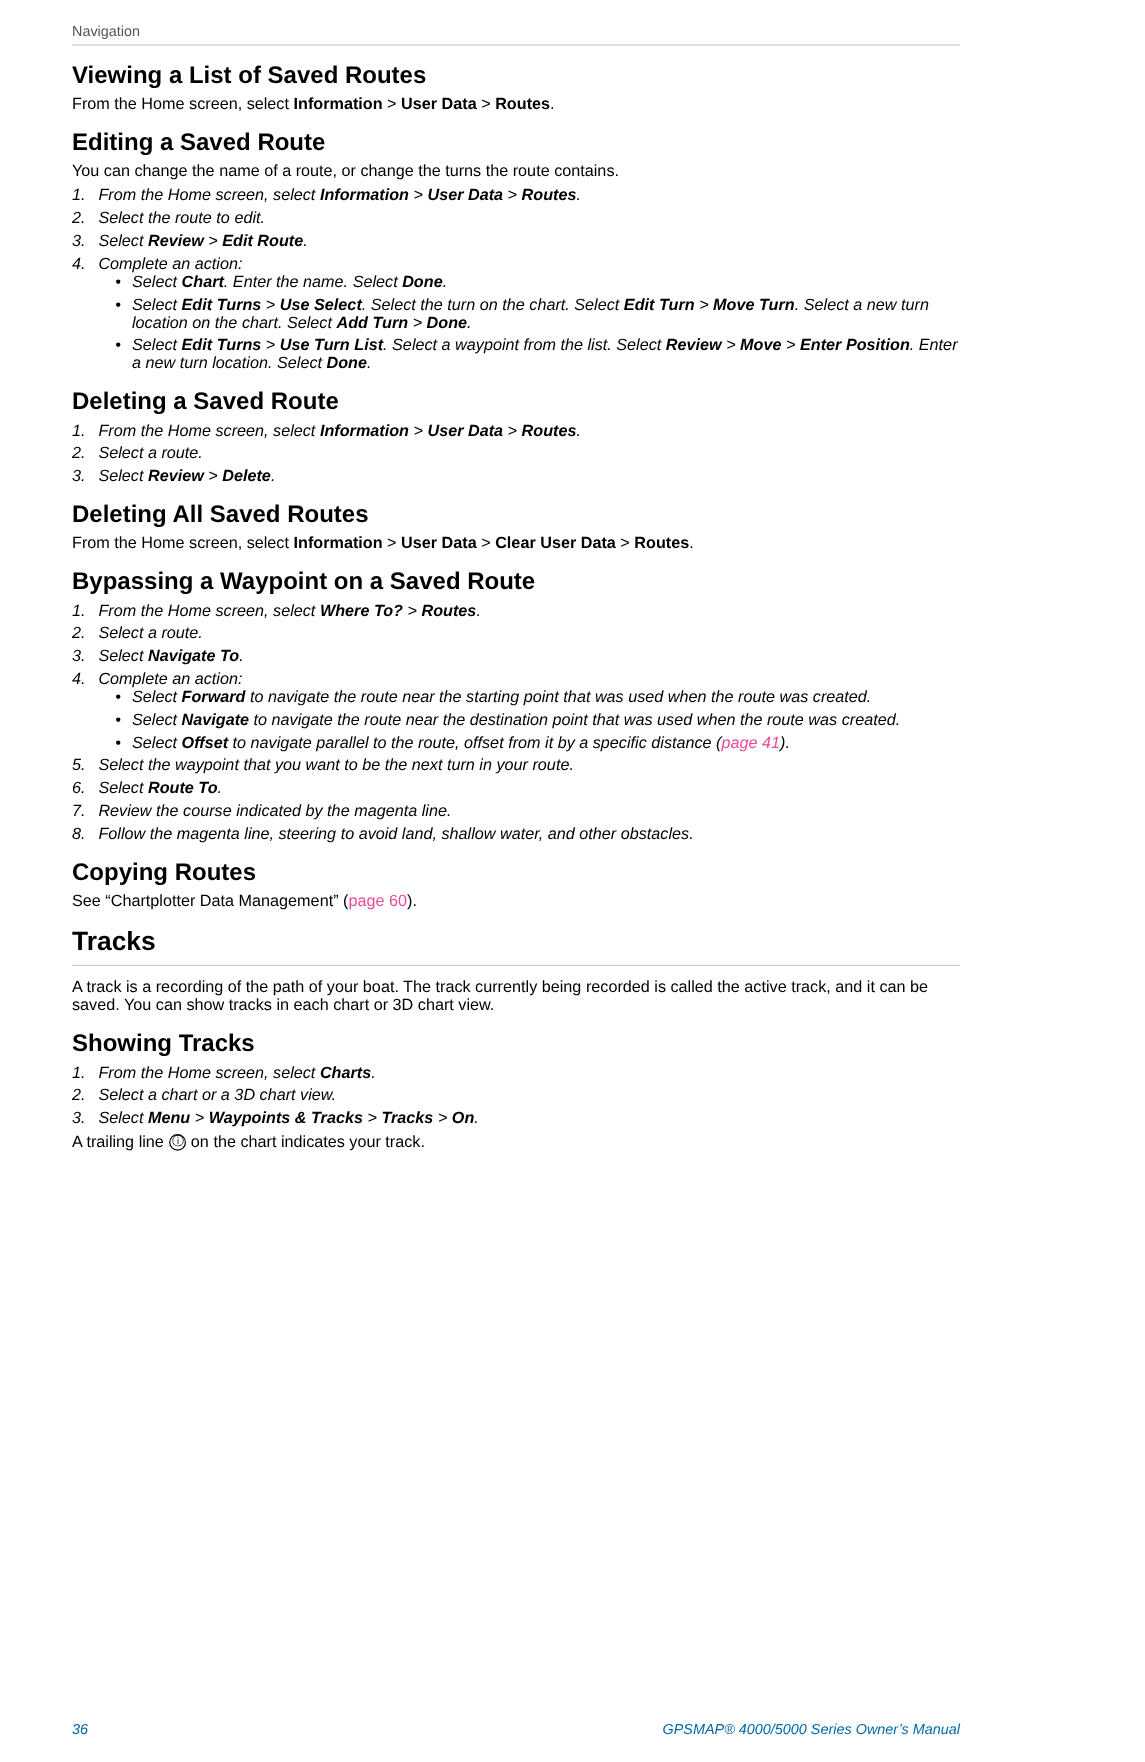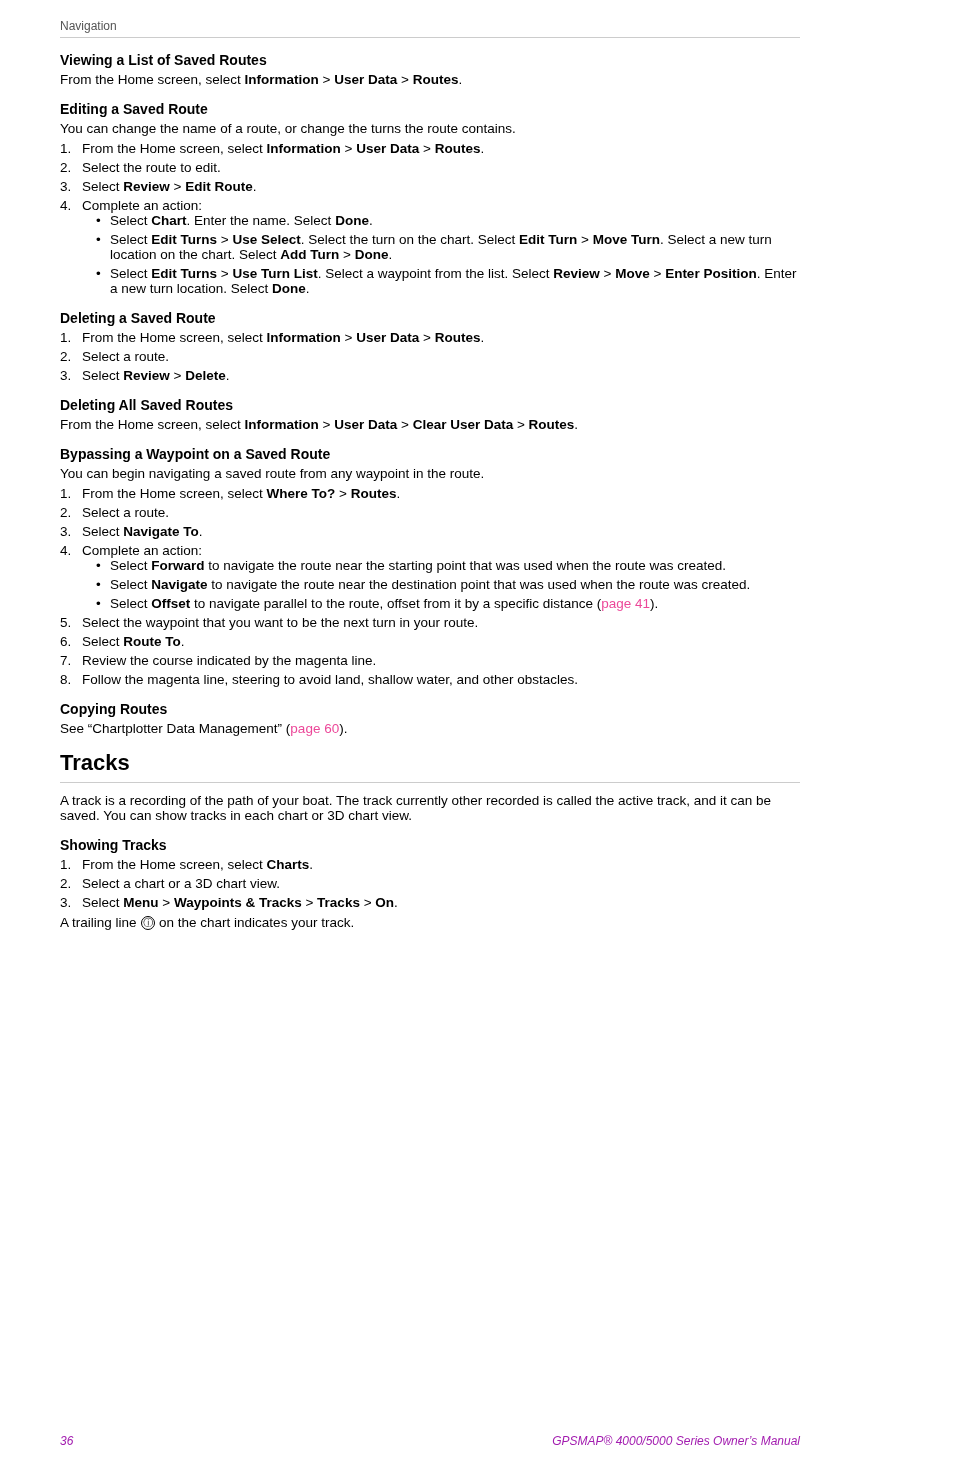--- a/index.html
+++ b/index.html
@@ -25,40 +25,41 @@
     }
     .header-nav {
       font-size: 12px;
       color: #555555;
     }
     .section {
       margin-bottom: 14px;
     }
     .section-title {
       font-weight: bold;
-      font-size: 14px;
+      font-size: 20px;
       margin-bottom: 4px;
     }
     .section-large-title {
       font-size: 22px;
       font-weight: bold;
       border-bottom: 1px solid #cccccc;
       padding-bottom: 6px;
       margin-bottom: 10px;
     }
     .indent {
     }
     .list-ordered {
       list-style: none;
       margin-left: 0;
       padding-left: 0;
     }
     .list-ordered li {
       margin-bottom: 4px;
       padding-left: 0;
+      font-style: italic;
     }
     .list-ordered li .li-num {
       display: inline-block;
       width: 22px;
     }
     .bullet-list {
       list-style: none;
       margin-left: 36px;
       margin-bottom: 4px;
     }
@@ -81,21 +82,21 @@
     }
     .footer {
       position: absolute;
       bottom: 20px;
       left: 60px;
       right: 60px;
       display: flex;
       justify-content: space-between;
       font-size: 12px;
       font-style: italic;
-      color: #a21caf;
+      color: #0369a1;
     }
     .trailing-icon {
       display: inline-block;
       width: 14px;
       height: 14px;
       border-radius: 50%;
       border: 1.5px solid #000;
       text-align: center;
       line-height: 12px;
       font-size: 10px;
@@ -149,21 +150,20 @@
 
   <div class="section">
     <div class="section-title">Deleting All Saved Routes</div>
     <div class="indent">
       From the Home screen, select <b>Information</b> &gt; <b>User Data</b> &gt; <b>Clear User Data</b> &gt; <b>Routes</b>.
     </div>
   </div>
 
   <div class="section">
     <div class="section-title">Bypassing a Waypoint on a Saved Route</div>
-    <p>You can begin navigating a saved route from any waypoint in the route.</p>
     <ol class="list-ordered">
       <li><span class="li-num">1.</span>From the Home screen, select <b>Where To?</b> &gt; <b>Routes</b>.</li>
       <li><span class="li-num">2.</span>Select a route.</li>
       <li><span class="li-num">3.</span>Select <b>Navigate To</b>.</li>
       <li><span class="li-num">4.</span>Complete an action:
         <ul class="bullet-list">
           <li>Select <b>Forward</b> to navigate the route near the starting point that was used when the route was created.</li>
           <li>Select <b>Navigate</b> to navigate the route near the destination point that was used when the route was created.</li>
           <li>Select <b>Offset</b> to navigate parallel to the route, offset from it by a specific distance (<a class="link" href="#">page 41</a>).</li>
         </ul>
@@ -177,21 +177,21 @@
 
   <div class="section">
     <div class="section-title">Copying Routes</div>
     <div class="indent">
       See “Chartplotter Data Management” (<a class="link" href="#">page 60</a>).
     </div>
   </div>
 
   <div class="section">
     <div class="section-large-title">Tracks</div>
-    <p>A track is a recording of the path of your boat. The track currently other recorded is called the active track, and it can be saved. You can show tracks in each chart or 3D chart view.</p>
+    <p>A track is a recording of the path of your boat. The track currently being recorded is called the active track, and it can be saved. You can show tracks in each chart or 3D chart view.</p>
   </div>
 
   <div class="section">
     <div class="section-title">Showing Tracks</div>
     <ol class="list-ordered">
       <li><span class="li-num">1.</span>From the Home screen, select <b>Charts</b>.</li>
       <li><span class="li-num">2.</span>Select a chart or a 3D chart view.</li>
       <li><span class="li-num">3.</span>Select <b>Menu</b> &gt; <b>Waypoints &amp; Tracks</b> &gt; <b>Tracks</b> &gt; <b>On</b>.</li>
     </ol>
     <div class="indent" style="margin-top:5px;">

